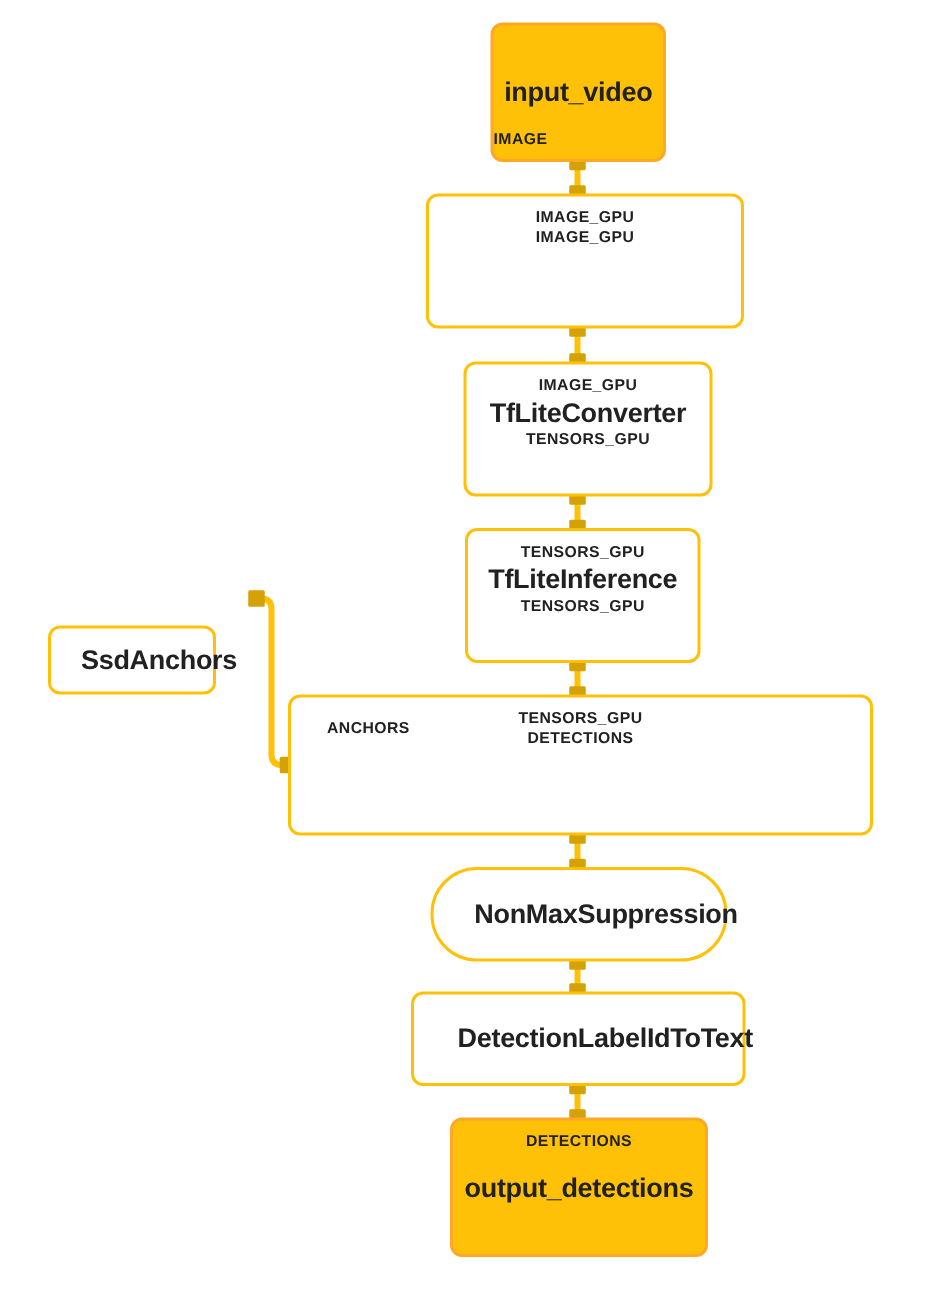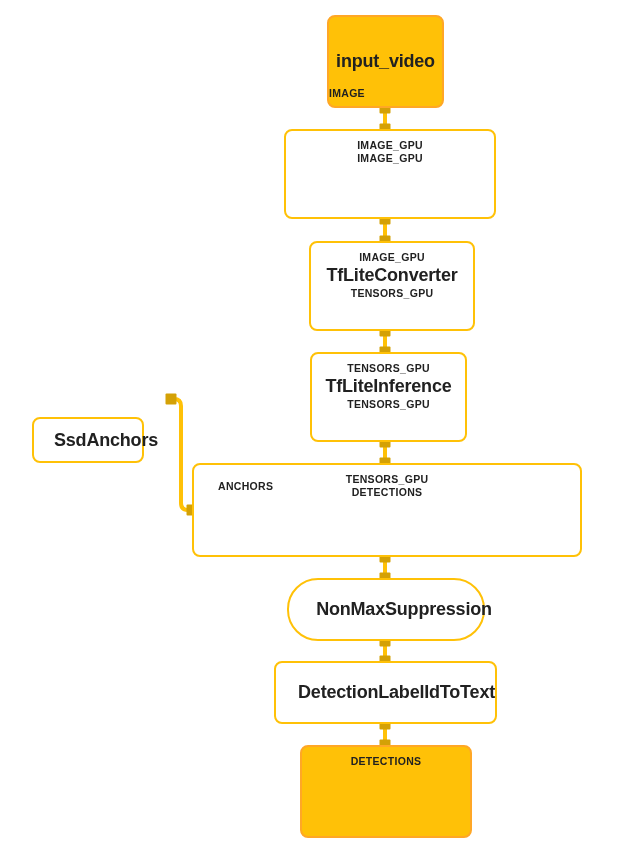--- a/index.html
+++ b/index.html
@@ -42,21 +42,21 @@
   
   #node-input-video{left:327px;top:15px;width:117px;height:93px;}
   #node-input-video .node-title{position:absolute;top:33px;left:0;right:0;text-align:center;}
   #node-input-video .port-label{position:absolute;top:70px;left:0;right:0;text-align:left;}
   #node-image-transformation{left:284px;top:129px;width:212px;height:90px;}
   #node-tflite-converter{left:309px;top:241px;width:166px;height:90px;}
   #node-ssd-anchors{left:32px;top:397px;width:112px;height:46px;margin-top:20px;}
   #node-tflite-inference{left:310px;top:352px;width:157px;height:90px;}
   #node-tensors-to-detections{left:192px;top:463px;width:390px;height:94px;}
   #node-non-max-suppression{left:287px;top:578px;width:198px;height:63px;border-radius:31px;}
-  #node-detection-label{left:274px;top:661px;width:223px;height:63px;align-items:flex-end;}
+  #node-detection-label{left:274px;top:661px;width:223px;height:63px;}
   #node-output-detections{left:300px;top:745px;width:172px;height:93px;}
   #node-output-detections .port-label{position:absolute;top:8px;left:0;right:0;text-align:center;}
   #node-output-detections .node-title{position:absolute;top:34px;left:0;right:0;text-align:center;}
 </style>
 </head>
 <body>
 
 <div id="canvas">
 
   <svg class="edge-layer" width="621" height="865" viewBox="0 0 621 865">
@@ -124,15 +124,16 @@
   <div class="node" id="node-non-max-suppression">
     <div class="node-title">NonMaxSuppression</div>
   </div>
 
   <div class="node" id="node-detection-label">
     <div class="node-title">DetectionLabelIdToText</div>
   </div>
 
   <div class="node filled" id="node-output-detections">
     <div class="port-label">DETECTIONS</div>
+    <div class="node-title">output_detections</div>
   </div>
 
 </div>
 
 </body></html>

